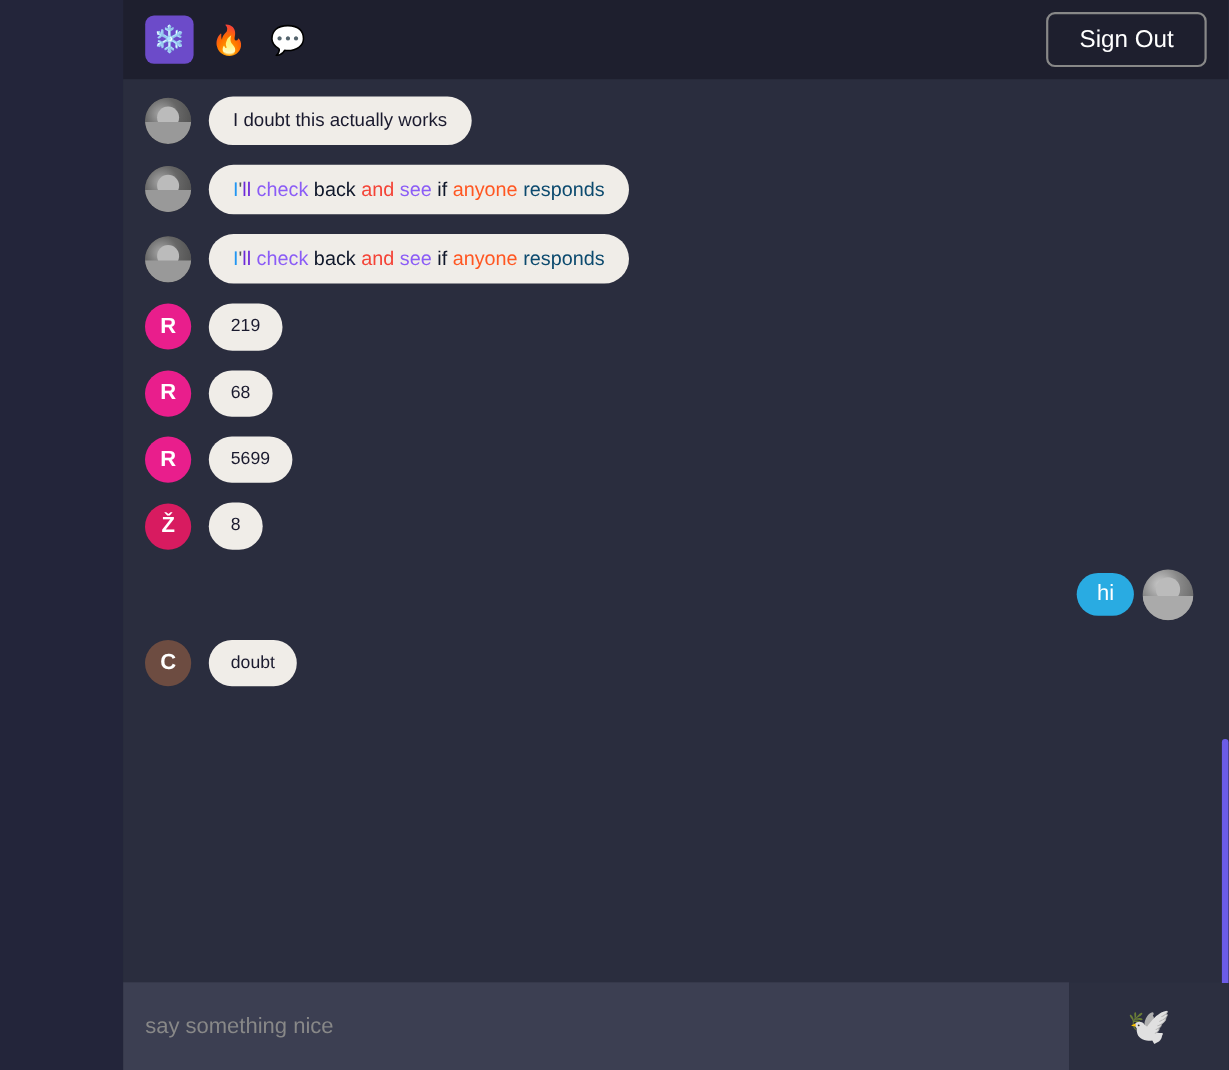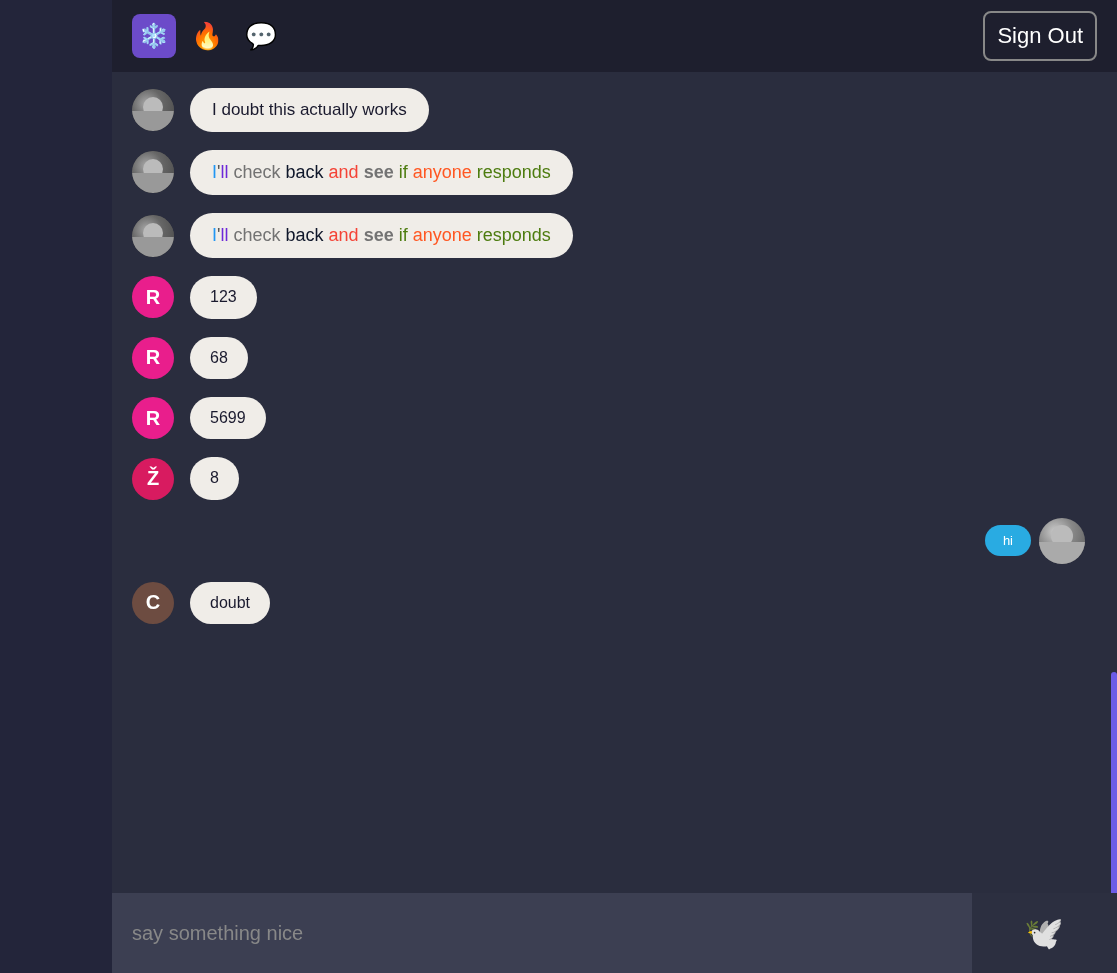--- a/index.html
+++ b/index.html
@@ -68,21 +68,21 @@
 
     .header-icon.snowflake {
       background-color: #6c4bc9;
     }
 
     .sign-out-btn {
       background-color: #1e1f2e;
       border: 2px solid #888;
       color: #ffffff;
       font-size: 22px;
-      padding: 10px 12px;
+      padding: 10px 28px;
       border-radius: 8px;
       cursor: pointer;
       font-weight: 500;
     }
 
     
     .chat-area {
       flex: 1;
       overflow-y: auto;
       padding: 16px 20px;
@@ -203,21 +203,21 @@
       align-items: center;
       gap: 8px;
       padding-right: 12px;
     }
 
     .reaction-bubble {
       background-color: #29abe2;
       color: white;
       border-radius: 50px;
       padding: 8px 18px;
-      font-size: 13px;
+      font-size: 20px;
       font-weight: 500;
     }
 
     .reaction-avatar {
       width: 46px;
       height: 46px;
       border-radius: 50%;
       background: radial-gradient(circle at 35% 30%, #ccc 0%, #888 40%, #555 100%);
       overflow: hidden;
       position: relative;
@@ -295,27 +295,27 @@
 
     .send-icon {
       font-size: 32px;
     }
 
     
     .txt-i { color: #2196F3; }
     .txt-apos { color: #555; }
     .txt-ll { color: #6d28d9; }
     .txt-space { color: #555; }
-    .txt-check { color: #737373; }
+    .txt-check { color: #8b5cf6; }
     .txt-back { color: #0f172a; }
     .txt-and { color: #F44336; }
-    .txt-see { color: #737373; font-weight: bold; }
-    .txt-if { color: #4d7c0f; margin-top: 32px; }
+    .txt-see { color: #8b5cf6; }
+    .txt-if { color: #0f172a; margin-top: 32px; }
     .txt-anyone { color: #FF5722; }
-    .txt-responds { color: #4d7c0f; }
+    .txt-responds { color: #0c4a6e; }
   </style>
 </head>
 <body>
 
 <div class="sidebar"></div>
 
 <div class="main">
 
   <div class="header">
     <div class="header-icons">
@@ -348,21 +348,21 @@
       <div class="avatar photo">
         <div class="avatar-photo-img"></div>
       </div>
       <div class="message-bubble multicolor-text">
         <span class="txt-i">I</span><span class="txt-apos">'</span><span class="txt-ll">ll</span><span class="txt-space"> </span><span class="txt-check">ch</span><span class="txt-check">ec</span><span class="txt-check">k</span><span class="txt-space"> </span><span class="txt-back">ba</span><span class="txt-back">ck</span><span class="txt-space"> </span><span class="txt-and">an</span><span class="txt-and">d</span><span class="txt-space"> </span><span class="txt-see">se</span><span class="txt-see">e</span><span class="txt-space"> </span><span class="txt-if">if</span><span class="txt-space"> </span><span class="txt-anyone">an</span><span class="txt-anyone">yo</span><span class="txt-anyone">ne</span><span class="txt-space"> </span><span class="txt-responds">re</span><span class="txt-responds">sp</span><span class="txt-responds">on</span><span class="txt-responds">ds</span>
       </div>
     </div>
 
     <div class="message-row">
       <div class="avatar letter-r">R</div>
-      <div class="message-bubble short">123</div>
+      <div class="message-bubble short">219</div>
     </div>
 
     <div class="message-row">
       <div class="avatar letter-r">R</div>
       <div class="message-bubble short">68</div>
     </div>
 
     <div class="message-row">
       <div class="avatar letter-r">R</div>
       <div class="message-bubble short">5699</div>

